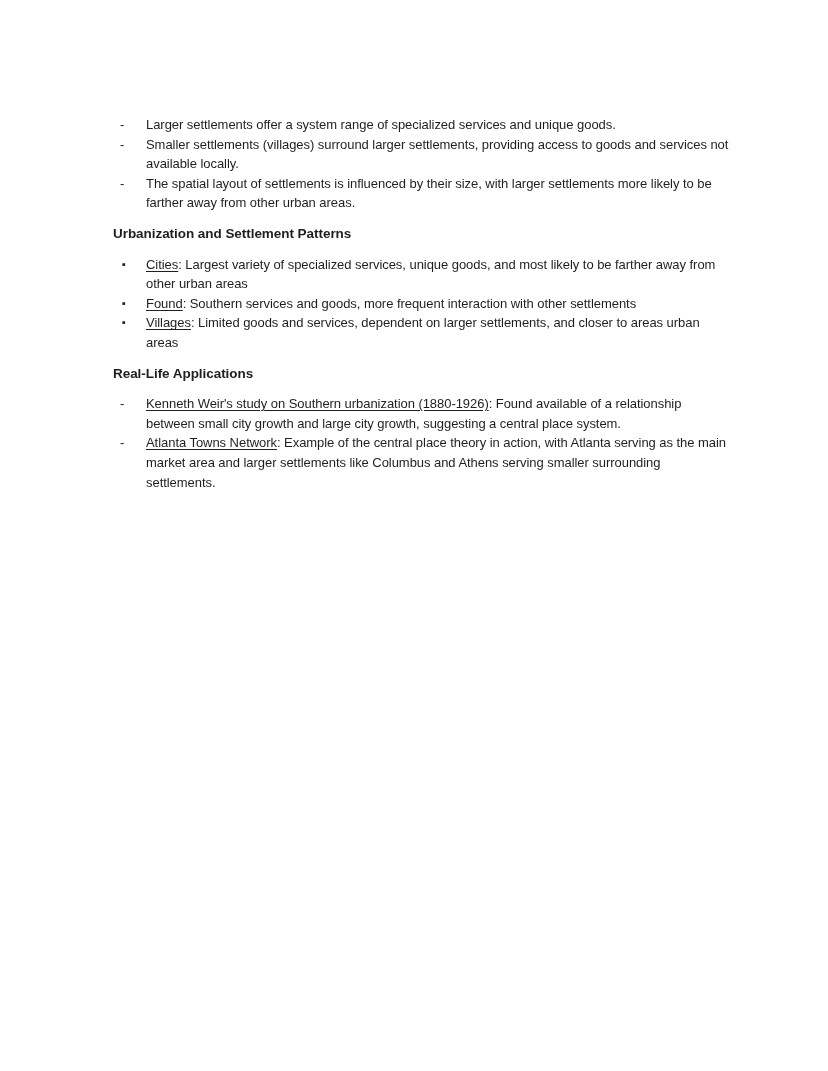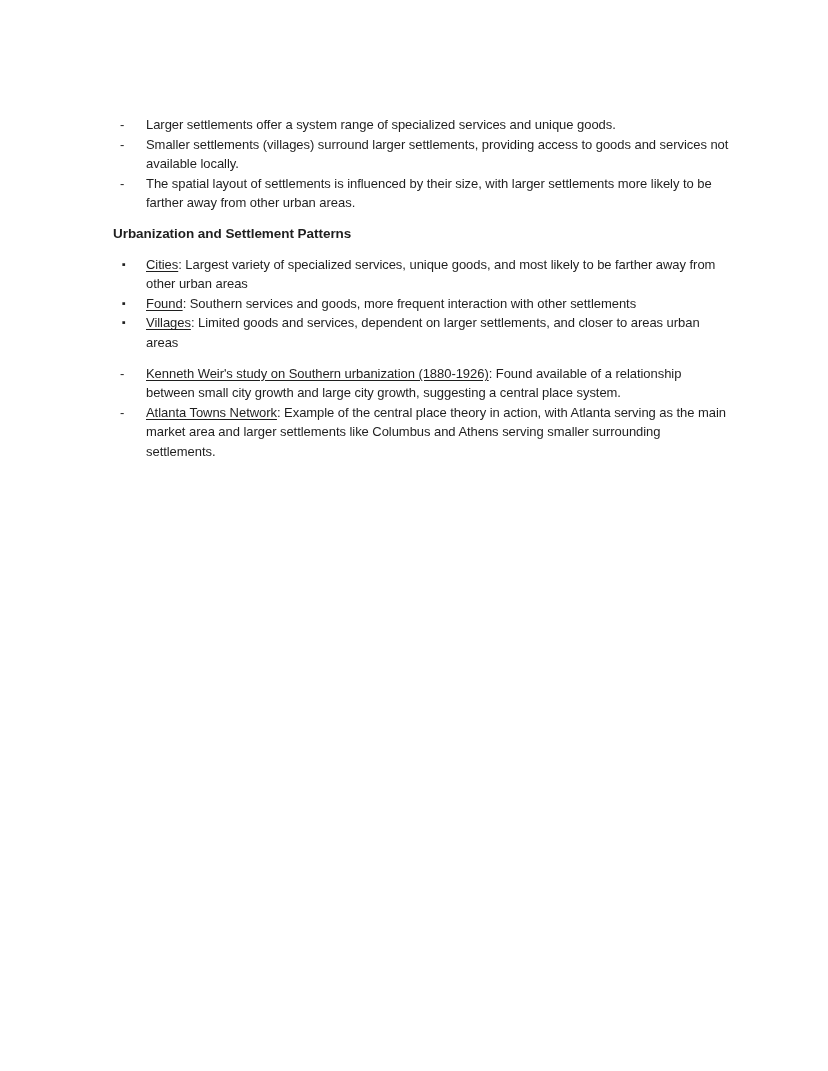--- a/index.html
+++ b/index.html
@@ -89,20 +89,21 @@
       <li class="doc-li">
         <span class="marker">▪</span>
         <span class="li-body"><span class="term">Found</span><span>: Southern services and goods, more frequent interaction with other settlements</span></span>
       </li>
       <li class="doc-li">
         <span class="marker">▪</span>
         <span class="li-body"><span class="term">Villages</span><span>: Limited goods and services, dependent on larger settlements, and closer to areas urban areas</span></span>
       </li>
     </ul>
 
+    <h2 class="doc-heading">Real-Life Applications</h2>
 
     <ul class="doc-list dash-list">
       <li class="doc-li">
         <span class="marker">-</span>
         <span class="li-body"><span class="term">Kenneth Weir's study on Southern urbanization (1880-1926)</span><span>: Found available of a relationship between small city growth and large city growth, suggesting a central place system.</span></span>
       </li>
       <li class="doc-li">
         <span class="marker">-</span>
         <span class="li-body"><span class="term">Atlanta Towns Network</span><span>: Example of the central place theory in action, with Atlanta serving as the main market area and larger settlements like Columbus and Athens serving smaller surrounding settlements.</span></span>
       </li>

